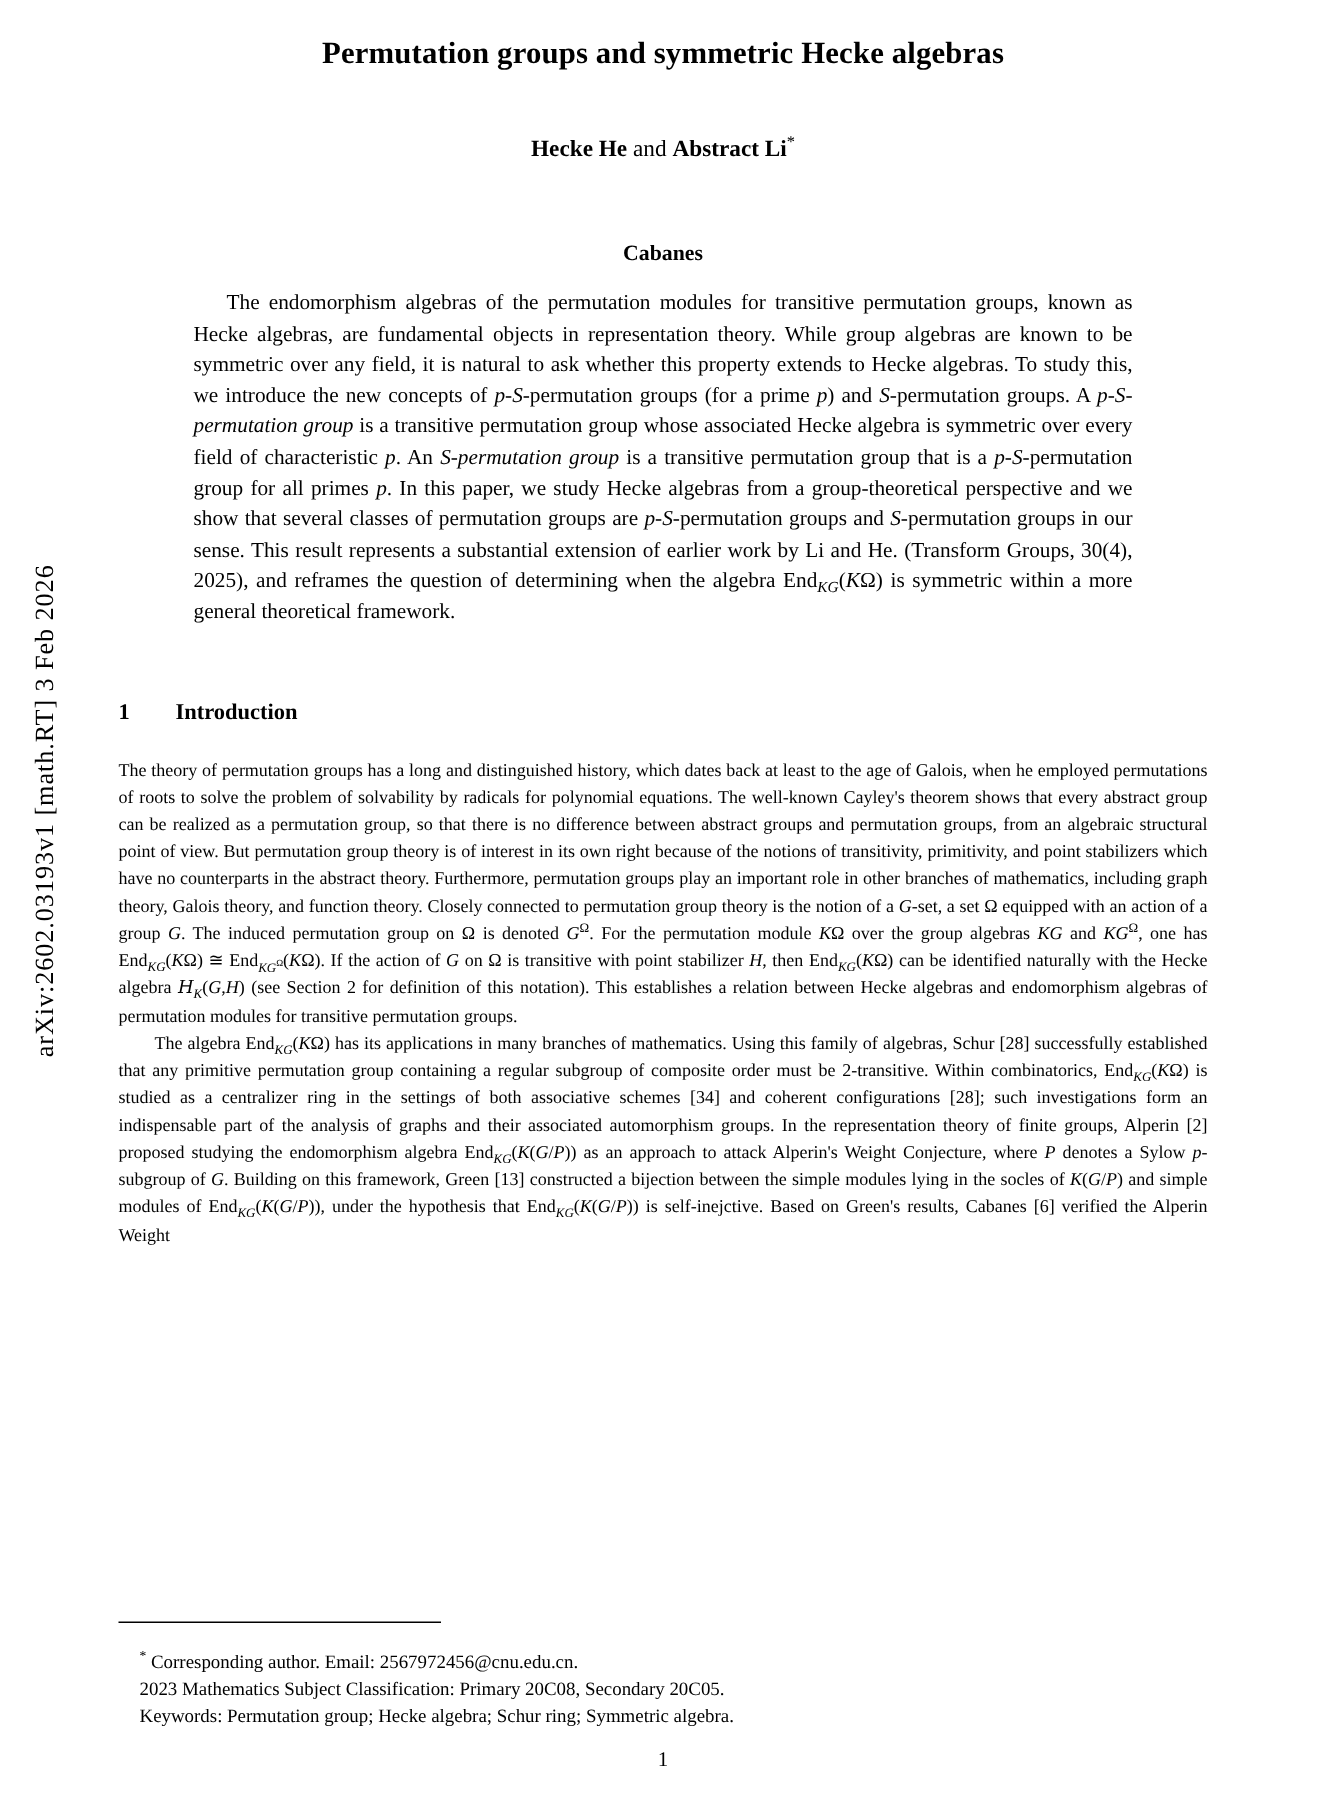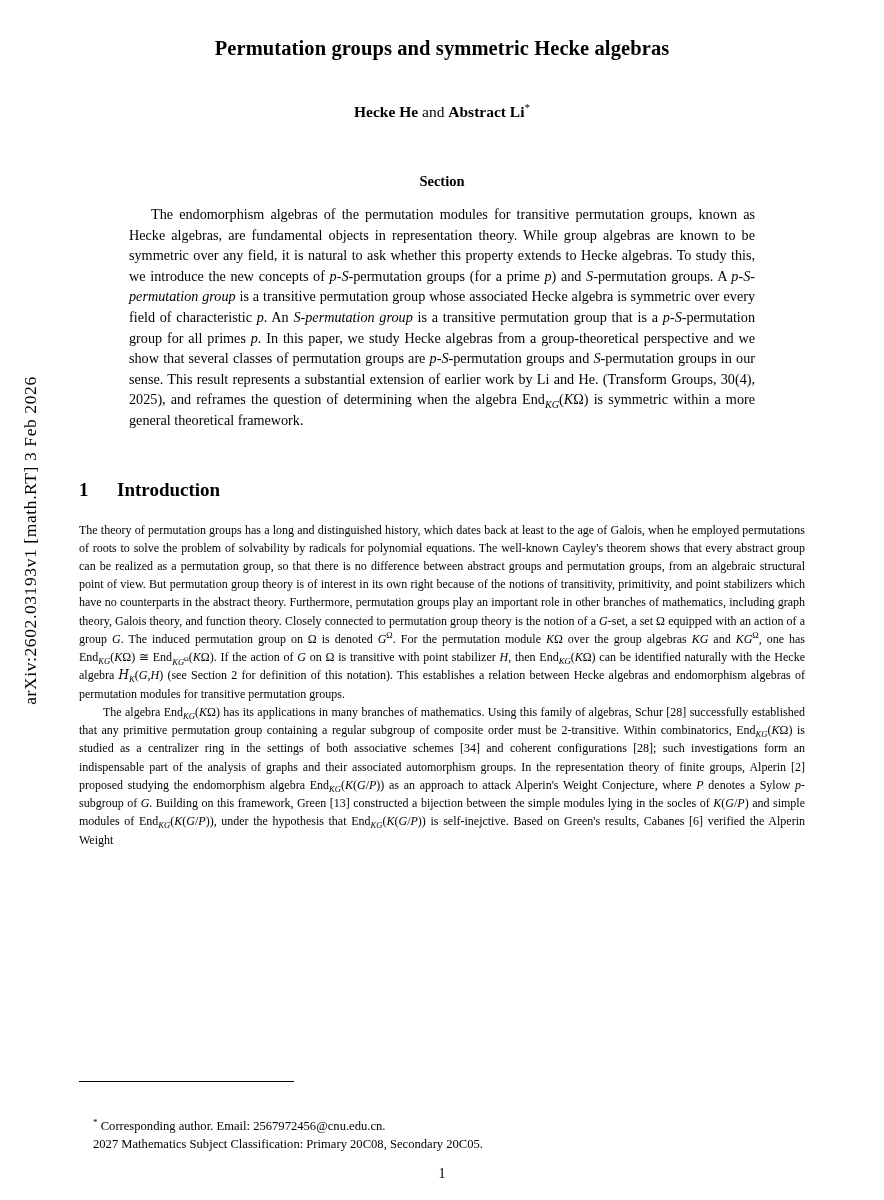--- a/index.html
+++ b/index.html
@@ -43,21 +43,21 @@
     position: absolute;
     left: 79px;
     top: 0;
     width: 726px;
   }
 
   h1.title {
     font-size: 20.5px;
     font-weight: bold;
     text-align: center;
-    margin: 16px;
+    margin: 4px;
     padding-top: 21px;
     letter-spacing: 0.1px;
   }
 
   .authors {
     text-align: center;
     font-size: 15.5px;
     margin-top: 43px;
   }
   .authors b { font-weight: bold; }
@@ -75,21 +75,21 @@
     width: 626px;
     font-size: 14.2px;
     line-height: 1.45;
     text-align: justify;
     text-justify: inter-word;
     hyphens: auto;
   }
   .abstract-body p { margin: 0; text-indent: 22px; }
 
   h2.section {
-    font-size: 19px;
+    font-size: 15px;
     font-weight: bold;
     margin: 48px 0 0 0;
   }
   h2.section .num { display: inline-block; width: 38px; }
 
   .body-text {
     font-size: 12px;
     line-height: 1.52;
     text-align: justify;
     hyphens: auto;
@@ -138,21 +138,21 @@
   <div class="arxiv-stamp">arXiv:2602.03193v1  [math.RT]  3 Feb 2026</div>
 
   <div class="content">
 
     <h1 class="title">Permutation groups and symmetric Hecke algebras</h1>
 
     <div class="authors">
       <b>Hecke He</b><span> and </span><b>Abstract Li</b><span class="sup">*</span>
     </div>
 
-    <div class="abstract-head">Section</div>
+    <div class="abstract-head">Cabanes</div>
 
     <div class="abstract-body">
       <p>
         The endomorphism algebras of the permutation modules for transitive permutation groups, known
         as Hecke algebras, are fundamental objects in representation theory. While group algebras are known
         to be symmetric over any field, it is natural to ask whether this property extends to Hecke algebras.
         To study this, we introduce the new concepts of <i>p</i>-<i>S</i>-permutation groups (for a prime <i>p</i>) and
         <i>S</i>-permutation groups. A <i>p-S-permutation group</i> is a transitive permutation group whose associated
         Hecke algebra is symmetric over every field of characteristic <i>p</i>. An <i>S-permutation group</i> is a transitive
         permutation group that is a <i>p</i>-<i>S</i>-permutation group for all primes <i>p</i>. In this paper, we study
@@ -198,18 +198,19 @@
         that End<span class="sub"><i>KG</i></span>(<i>K</i>(<i>G</i>/<i>P</i>)) is self-inejctive. Based on Green's results, Cabanes [6] verified the Alperin Weight
       </p>
     </div>
 
   </div>
 
   <div class="footnote-rule"></div>
 
   <div class="footnotes">
     <div><span class="sup">*</span><span> Corresponding author. Email: 2567972456@cnu.edu.cn.</span></div>
-    <div>2027 Mathematics Subject Classification: Primary 20C08, Secondary 20C05.</div>
+    <div>2023 Mathematics Subject Classification: Primary 20C08, Secondary 20C05.</div>
+    <div>Keywords: Permutation group; Hecke algebra; Schur ring; Symmetric algebra.</div>
   </div>
 
   <div class="page-number">1</div>
 
 </div>
 
 </body></html>

